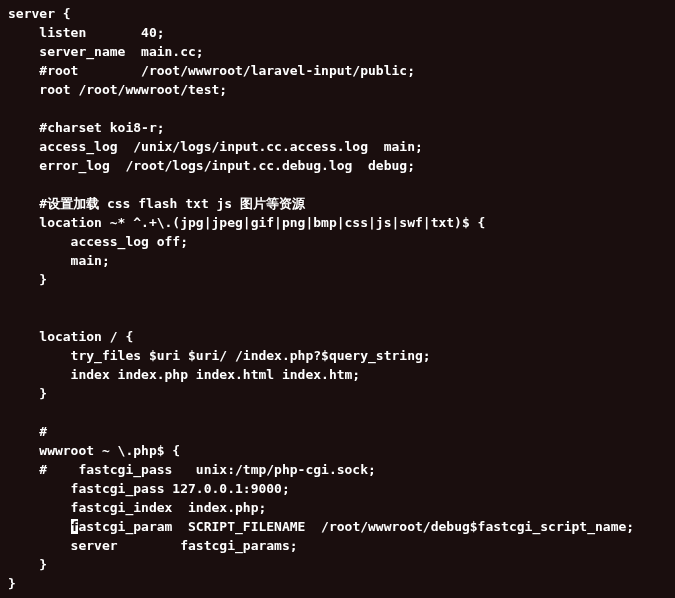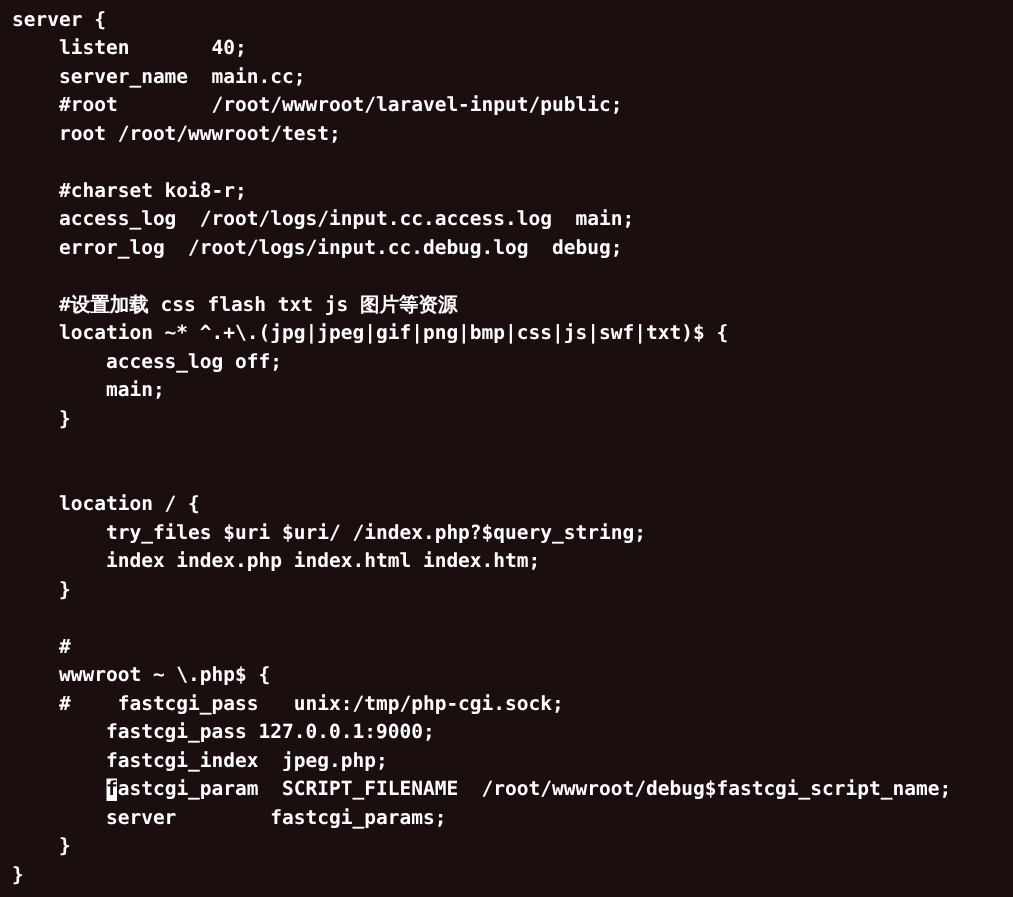--- a/index.html
+++ b/index.html
@@ -28,37 +28,37 @@
 </head>
 <body>
 
 <pre class="code" id="code"><span>server {</span>
 <span>    listen       40;</span>
 <span>    server_name  main.cc;</span>
 <span>    #root        /root/wwwroot/laravel-input/public;</span>
 <span>    root /root/wwwroot/test;</span>
 <span></span>
 <span>    #charset koi8-r;</span>
-<span>    access_log  /root/logs/input.cc.access.log  main;</span>
+<span>    access_log  /unix/logs/input.cc.access.log  main;</span>
 <span>    error_log  /root/logs/input.cc.debug.log  debug;</span>
 <span></span>
 <span>    #设置加载 css flash txt js 图片等资源</span>
 <span>    location ~* ^.+\.(jpg|jpeg|gif|png|bmp|css|js|swf|txt)$ {</span>
 <span>        access_log off;</span>
 <span>        main;</span>
 <span>    }</span>
 <span></span>
 <span></span>
 <span>    location / {</span>
 <span>        try_files $uri $uri/ /index.php?$query_string;</span>
 <span>        index index.php index.html index.htm;</span>
 <span>    }</span>
 <span></span>
 <span>    #</span>
 <span>    wwwroot ~ \.php$ {</span>
 <span>    #    fastcgi_pass   unix:/tmp/php-cgi.sock;</span>
 <span>        fastcgi_pass 127.0.0.1:9000;</span>
-<span>        fastcgi_index  jpeg.php;</span>
+<span>        fastcgi_index  index.php;</span>
 <span><span>        </span><span class="hl">f</span><span>astcgi_param  SCRIPT_FILENAME  /root/wwwroot/debug$fastcgi_script_name;</span></span>
 <span>        server        fastcgi_params;</span>
 <span>    }</span>
 <span>}</span>
 </pre>
 
 </body></html>

